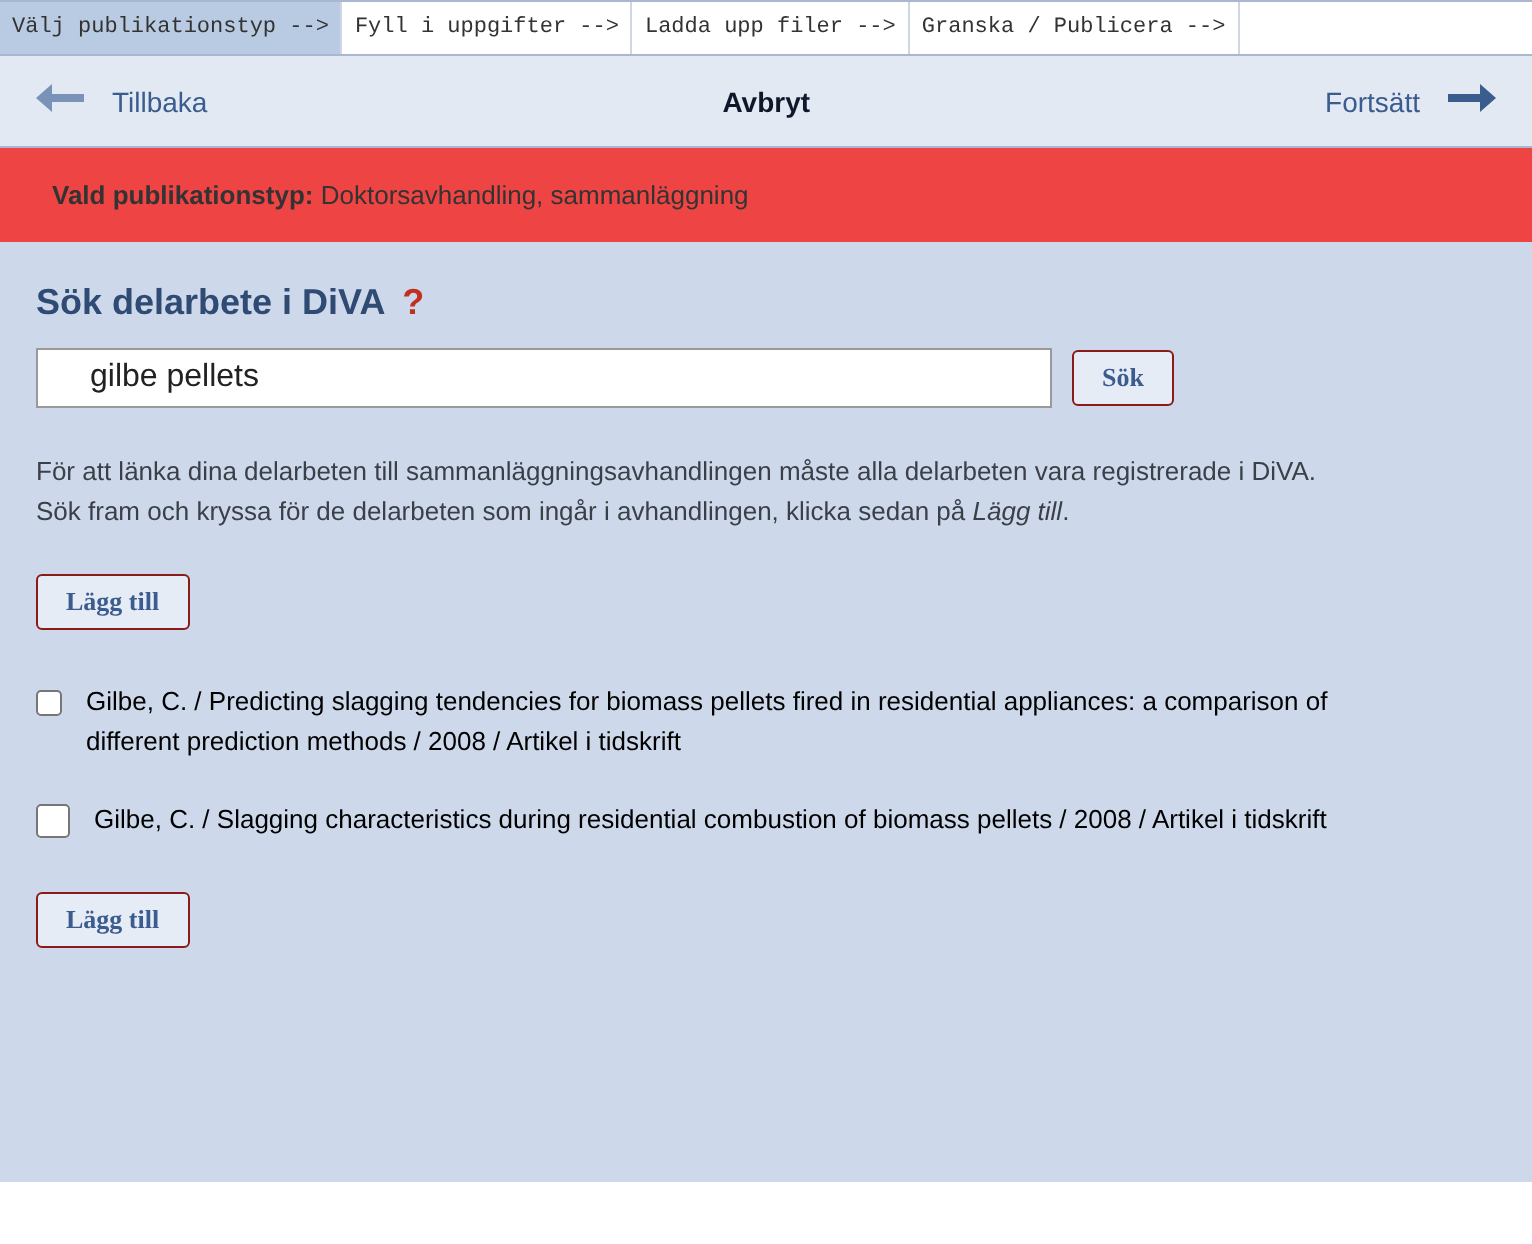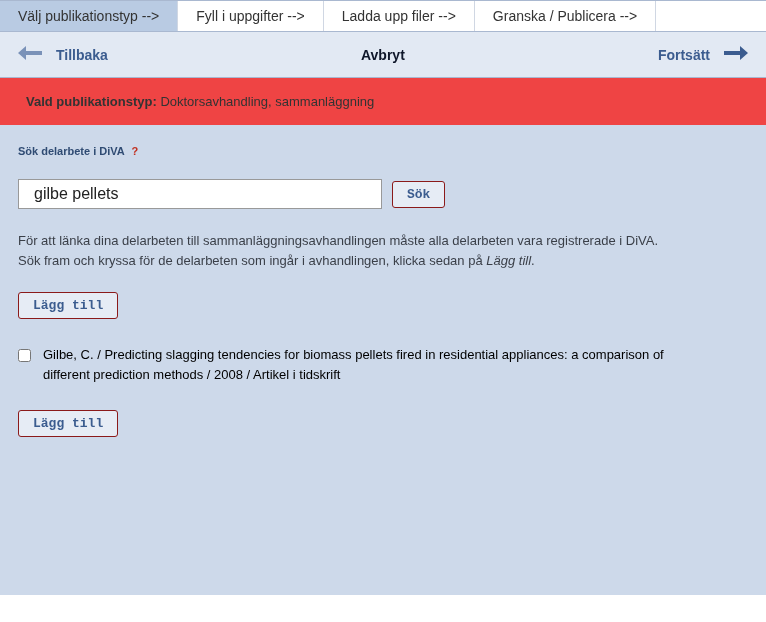--- a/index.html
+++ b/index.html
@@ -10,44 +10,45 @@
     color: #333;
     width: 766px;
   }
   .tabs {
     display: flex;
     border-top: 1px solid #a9b8d0;
     border-bottom: 1px solid #a9b8d0;
     background: #fff;
   }
   .tab {
-    padding: 7px 18px;
+    padding: 7px 6px;
     border-right: 1px solid #d0d7e3;
     color: #333;
-    font-size: 14px;
-    cursor: pointer;
+    font-size: 11px;
+    cursor: pointer;
+    font-family: Liberation Mono, monospace;
   }
   .tab.active {
     background: #b9cbe3;
     color: #333;
   }
   .navbar {
     display: flex;
     align-items: center;
     justify-content: space-between;
     background: #e2e9f3;
     padding: 14px 18px;
     border-bottom: 1px solid #a9b8d0;
   }
   .nav-left, .nav-right {
     display: flex;
     align-items: center;
     gap: 14px;
     color: #3b5c8f;
-    font-weight: bold;
+    font-weight: normal;
     font-size: 14px;
     cursor: pointer;
   }
   .nav-center {
     color: #0f172a;
     font-weight: bold;
     font-size: 14px;
     cursor: pointer;
   }
   .arrow-svg { display: inline-block; }
@@ -58,55 +59,55 @@
   }
   .pubtype-bar b { font-weight: bold; }
   .main {
     background: #cdd9ea;
     padding: 20px 18px 26px 18px;
     min-height: 470px;
   }
   .search-label {
     font-weight: bold;
     color: #2f4b73;
-    font-size: 11px;
-    margin-bottom: 22px;
+    font-size: 18px;
+    margin-bottom: 12px;
   }
   .help-q {
     color: #c03020;
     font-weight: bold;
     margin-left: 4px;
     cursor: pointer;
   }
   .search-row {
     display: flex;
     align-items: center;
     gap: 10px;
     margin-bottom: 22px;
   }
   .search-input {
-    width: 364px;
+    width: 508px;
     height: 30px;
     font-size: 16px;
-    padding: 3px 15px;
+    padding: 3px 26px;
     border: 1px solid #999;
     background: #fff;
     font-family: Verdana, Arial, sans-serif;
     color: #222;
   }
   .btn {
     background: #e6ecf5;
     border: 1px solid #8b1a1a;
     border-radius: 3px;
     padding: 5px 14px;
     color: #3b5c8f;
     font-weight: bold;
     font-size: 13px;
     cursor: pointer;
-    font-family: Liberation Mono, monospace;
+    font-family: Liberation Serif, serif;
   }
   .instructions {
     color: #3a3f48;
     font-size: 13px;
     line-height: 1.5;
     margin-bottom: 22px;
     max-width: 680px;
   }
   .instructions em { font-style: italic; }
   .add-btn-row { margin-bottom: 26px; }
@@ -186,19 +187,23 @@
 
   <div class="add-btn-row">
     <button class="btn">Lägg till</button>
   </div>
 
   <div class="results">
     <div class="result-item">
       <input type="checkbox" style="">
       <div class="result-text">Gilbe, C. / Predicting slagging tendencies for biomass pellets fired in residential appliances: a comparison of different prediction methods / 2008 / Artikel i tidskrift</div>
     </div>
+    <div class="result-item">
+      <input type="checkbox" style="">
+      <div class="result-text">Gilbe, C. / Slagging characteristics during residential combustion of biomass pellets / 2008 / Artikel i tidskrift</div>
+    </div>
   </div>
 
   <div class="add-btn-row">
     <button class="btn">Lägg till</button>
   </div>
 
 </div>
 
 </body></html>

